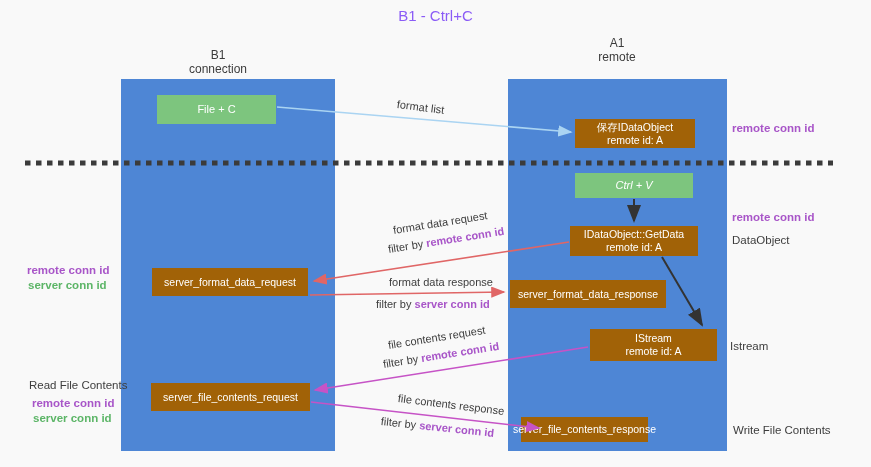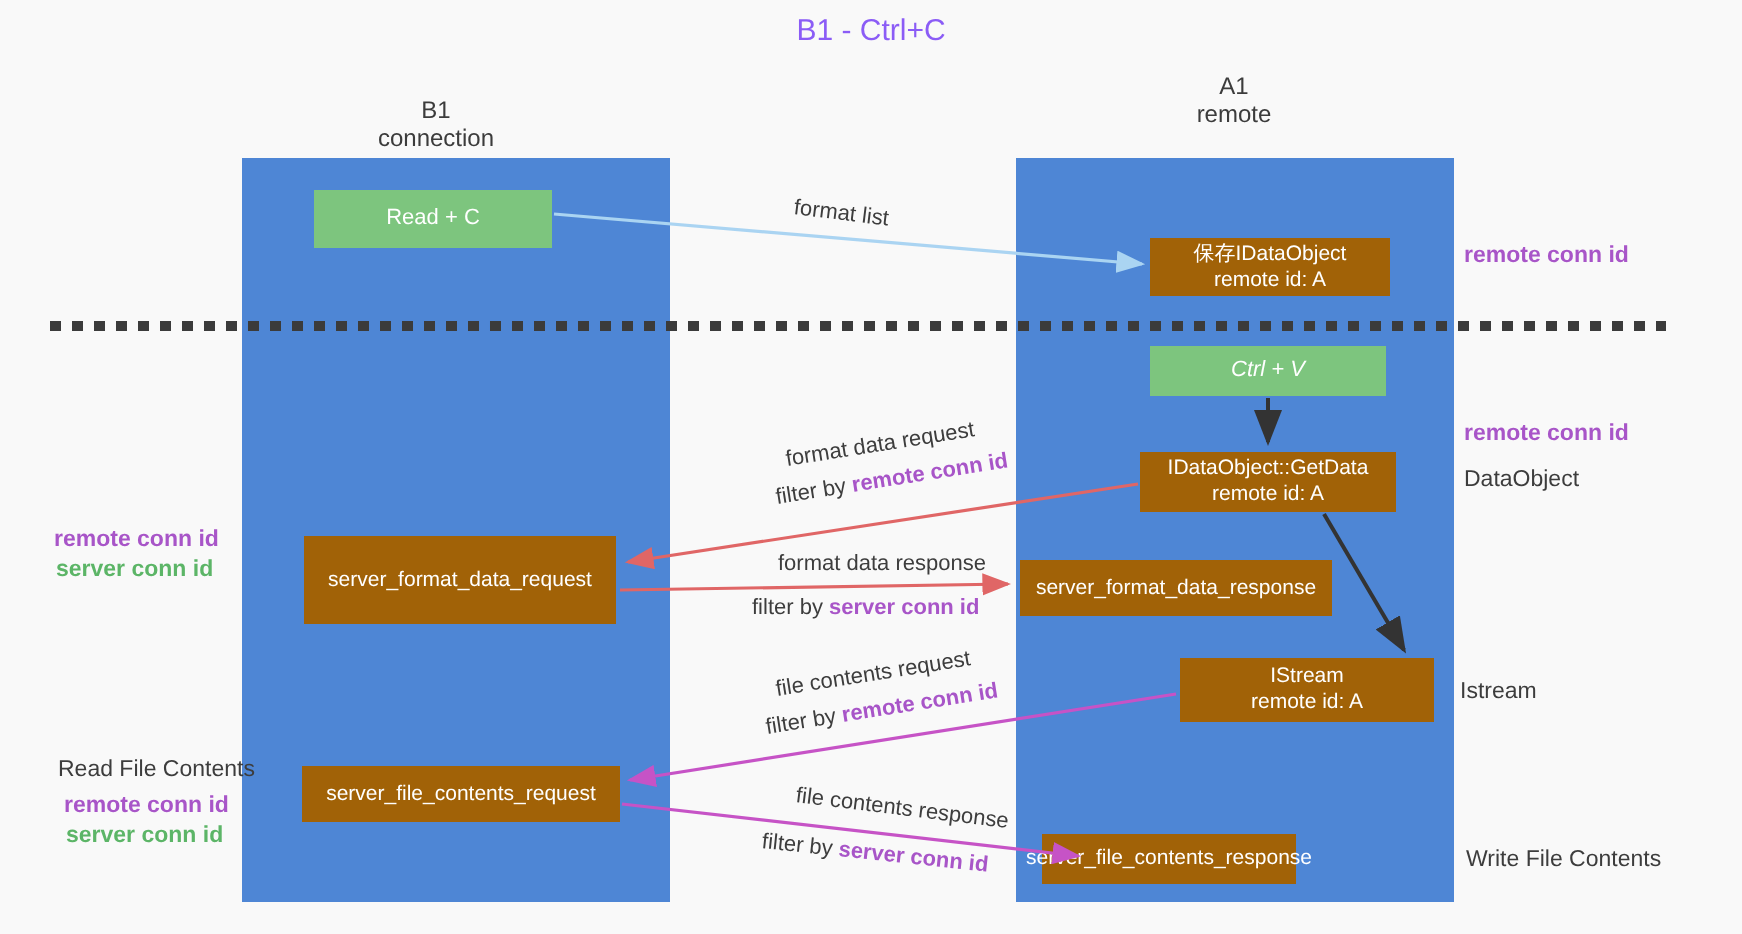--- a/index.html
+++ b/index.html
@@ -33,38 +33,38 @@
   </div>
   <div class="lane-header" style="left:557px;top:36px;width:120px;">
     <div>A1</div>
     <div>remote</div>
   </div>
 
   <div class="lane" style="left:121px;width:214px;"></div>
   <div class="lane" style="left:508px;width:219px;"></div>
 
   <div class="node greenbox" style="left:157px;top:95px;width:119px;height:29px;">
-    <div>Read + C</div>
+    <div>File + C</div>
   </div>
 
   <div class="node orange" style="left:575px;top:119px;width:120px;height:29px;">
     <div>保存IDataObject</div>
     <div>remote id: A</div>
   </div>
 
   <div class="node greenbox" style="left:575px;top:173px;width:118px;height:25px;font-style:italic;">
     <div>Ctrl + V</div>
   </div>
 
   <div class="node orange" style="left:570px;top:226px;width:128px;height:30px;">
     <div>IDataObject::GetData</div>
     <div>remote id: A</div>
   </div>
 
-  <div class="node orange" style="left:152px;top:268px;width:156px;height:44px;">
+  <div class="node orange" style="left:152px;top:268px;width:156px;height:28px;">
     <div>server_format_data_request</div>
   </div>
 
   <div class="node orange" style="left:510px;top:280px;width:156px;height:28px;">
     <div>server_format_data_response</div>
   </div>
 
   <div class="node orange" style="left:590px;top:329px;width:127px;height:32px;">
     <div>IStream</div>
     <div>remote id: A</div>

